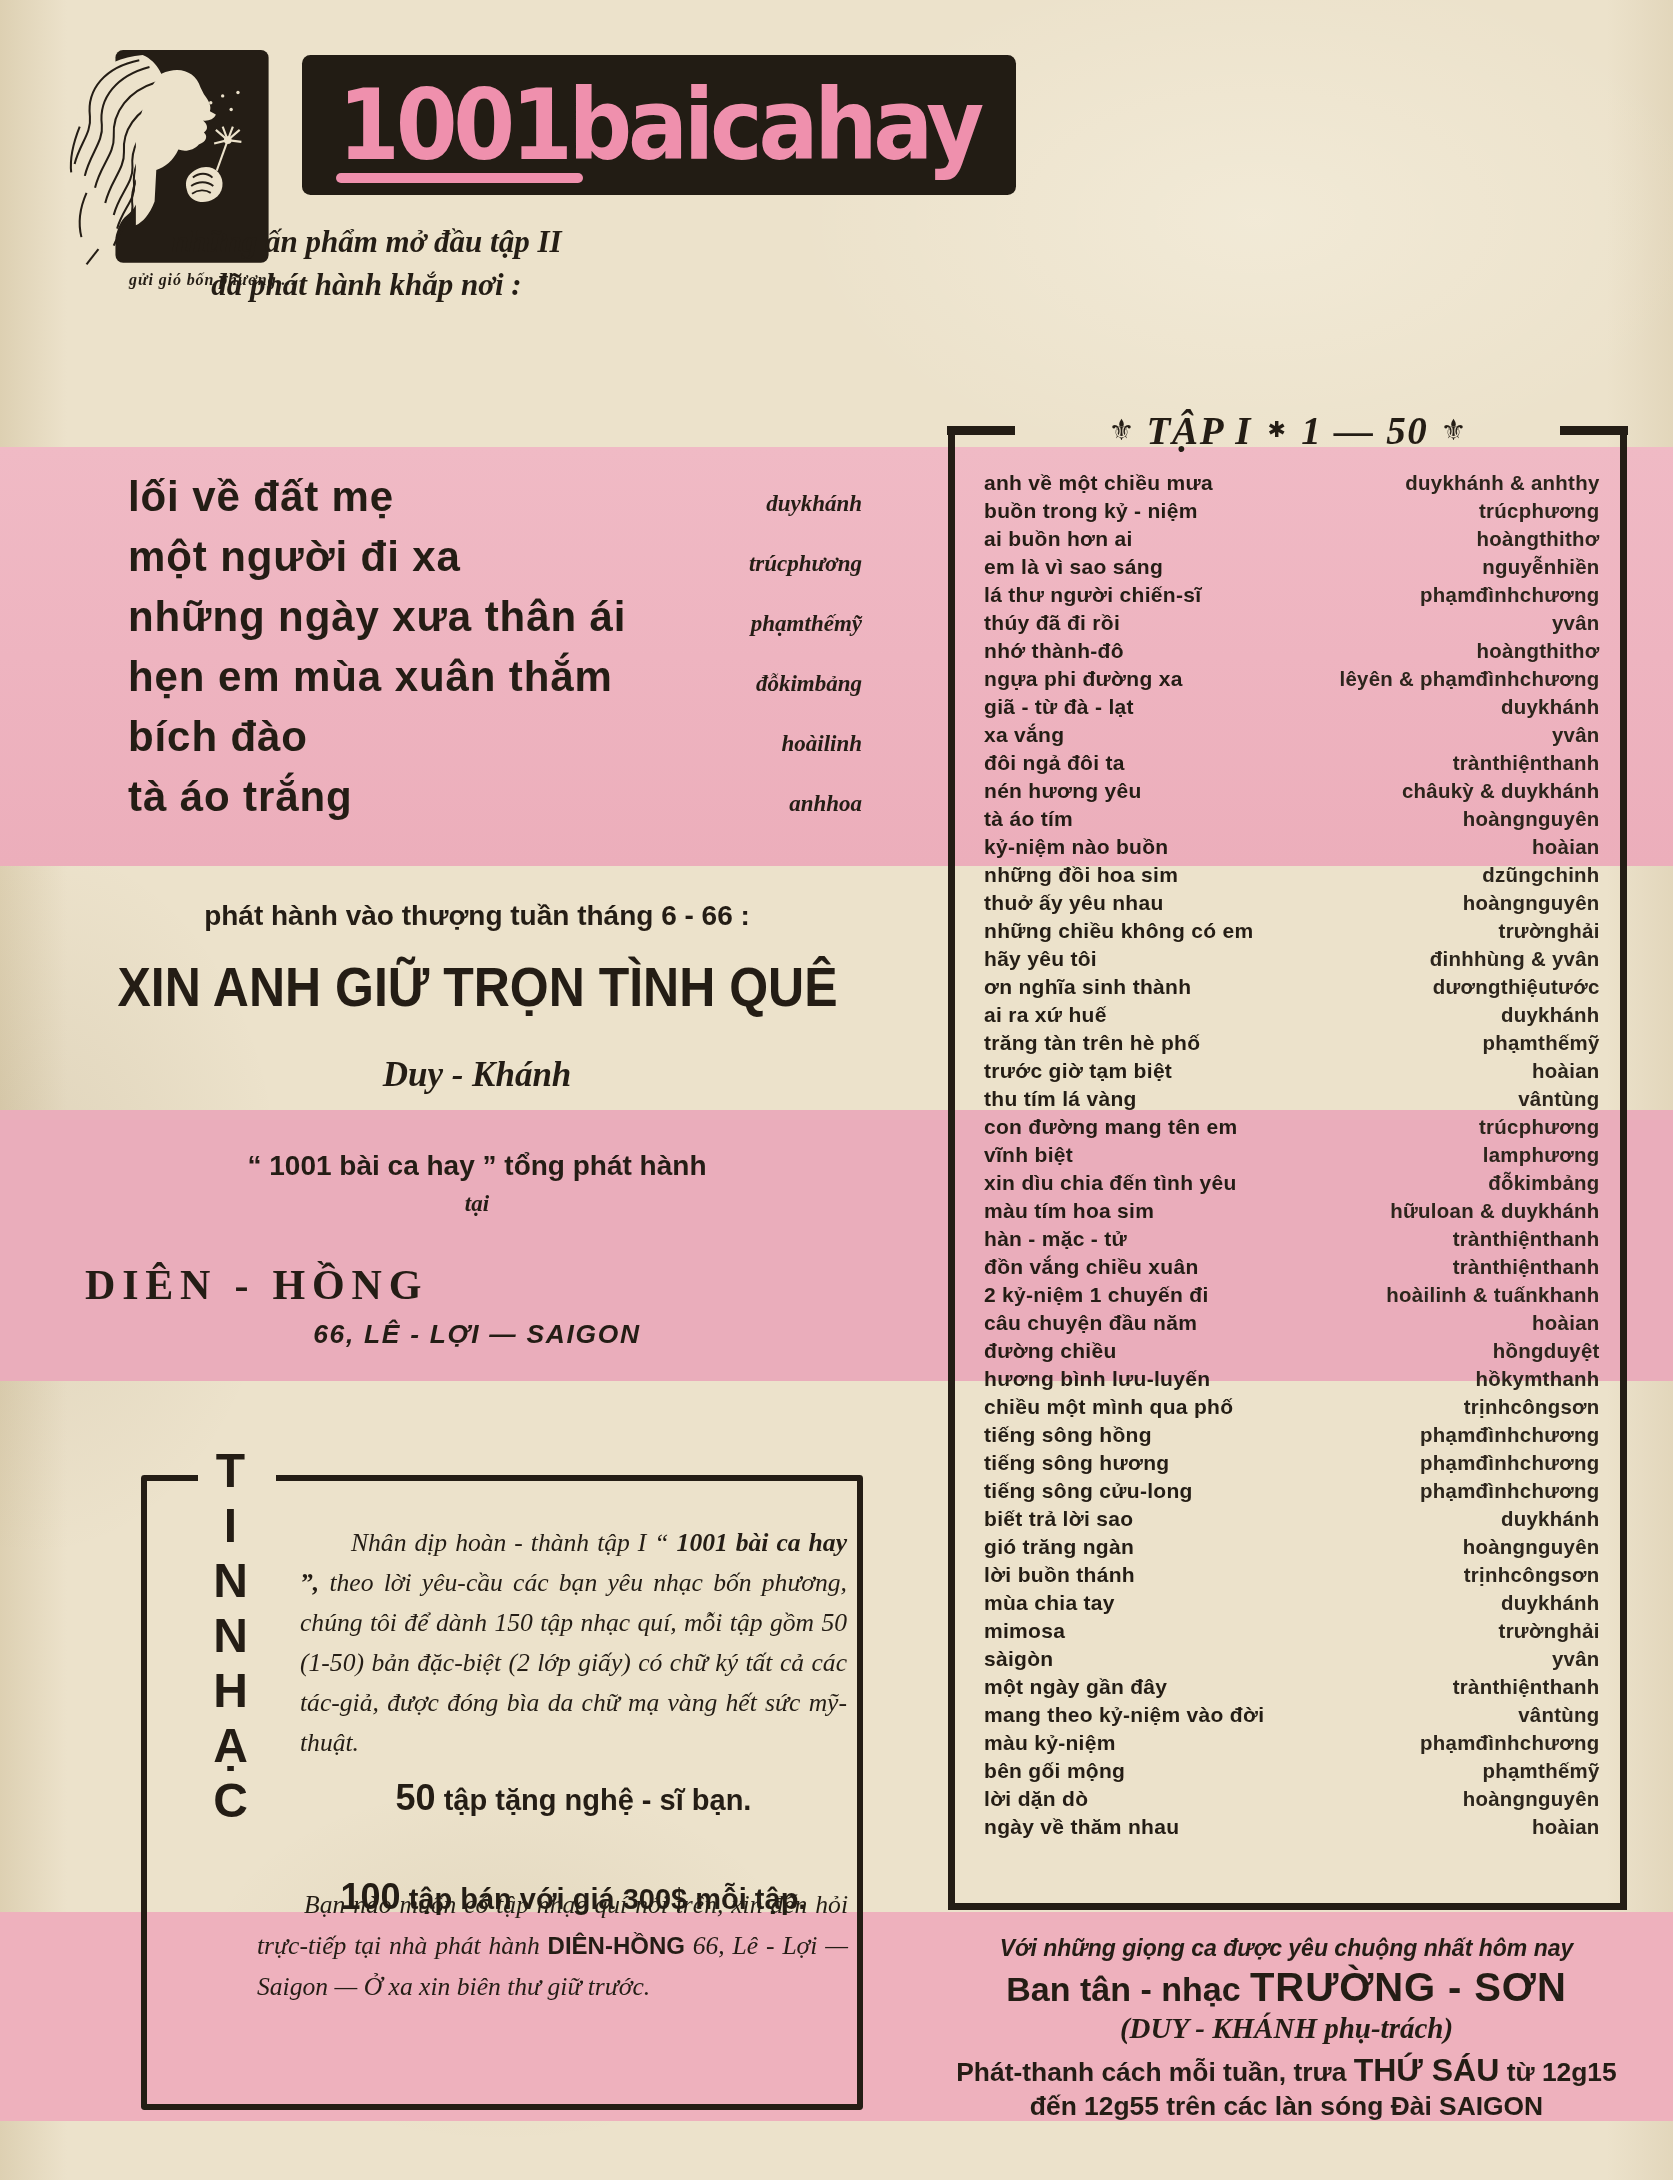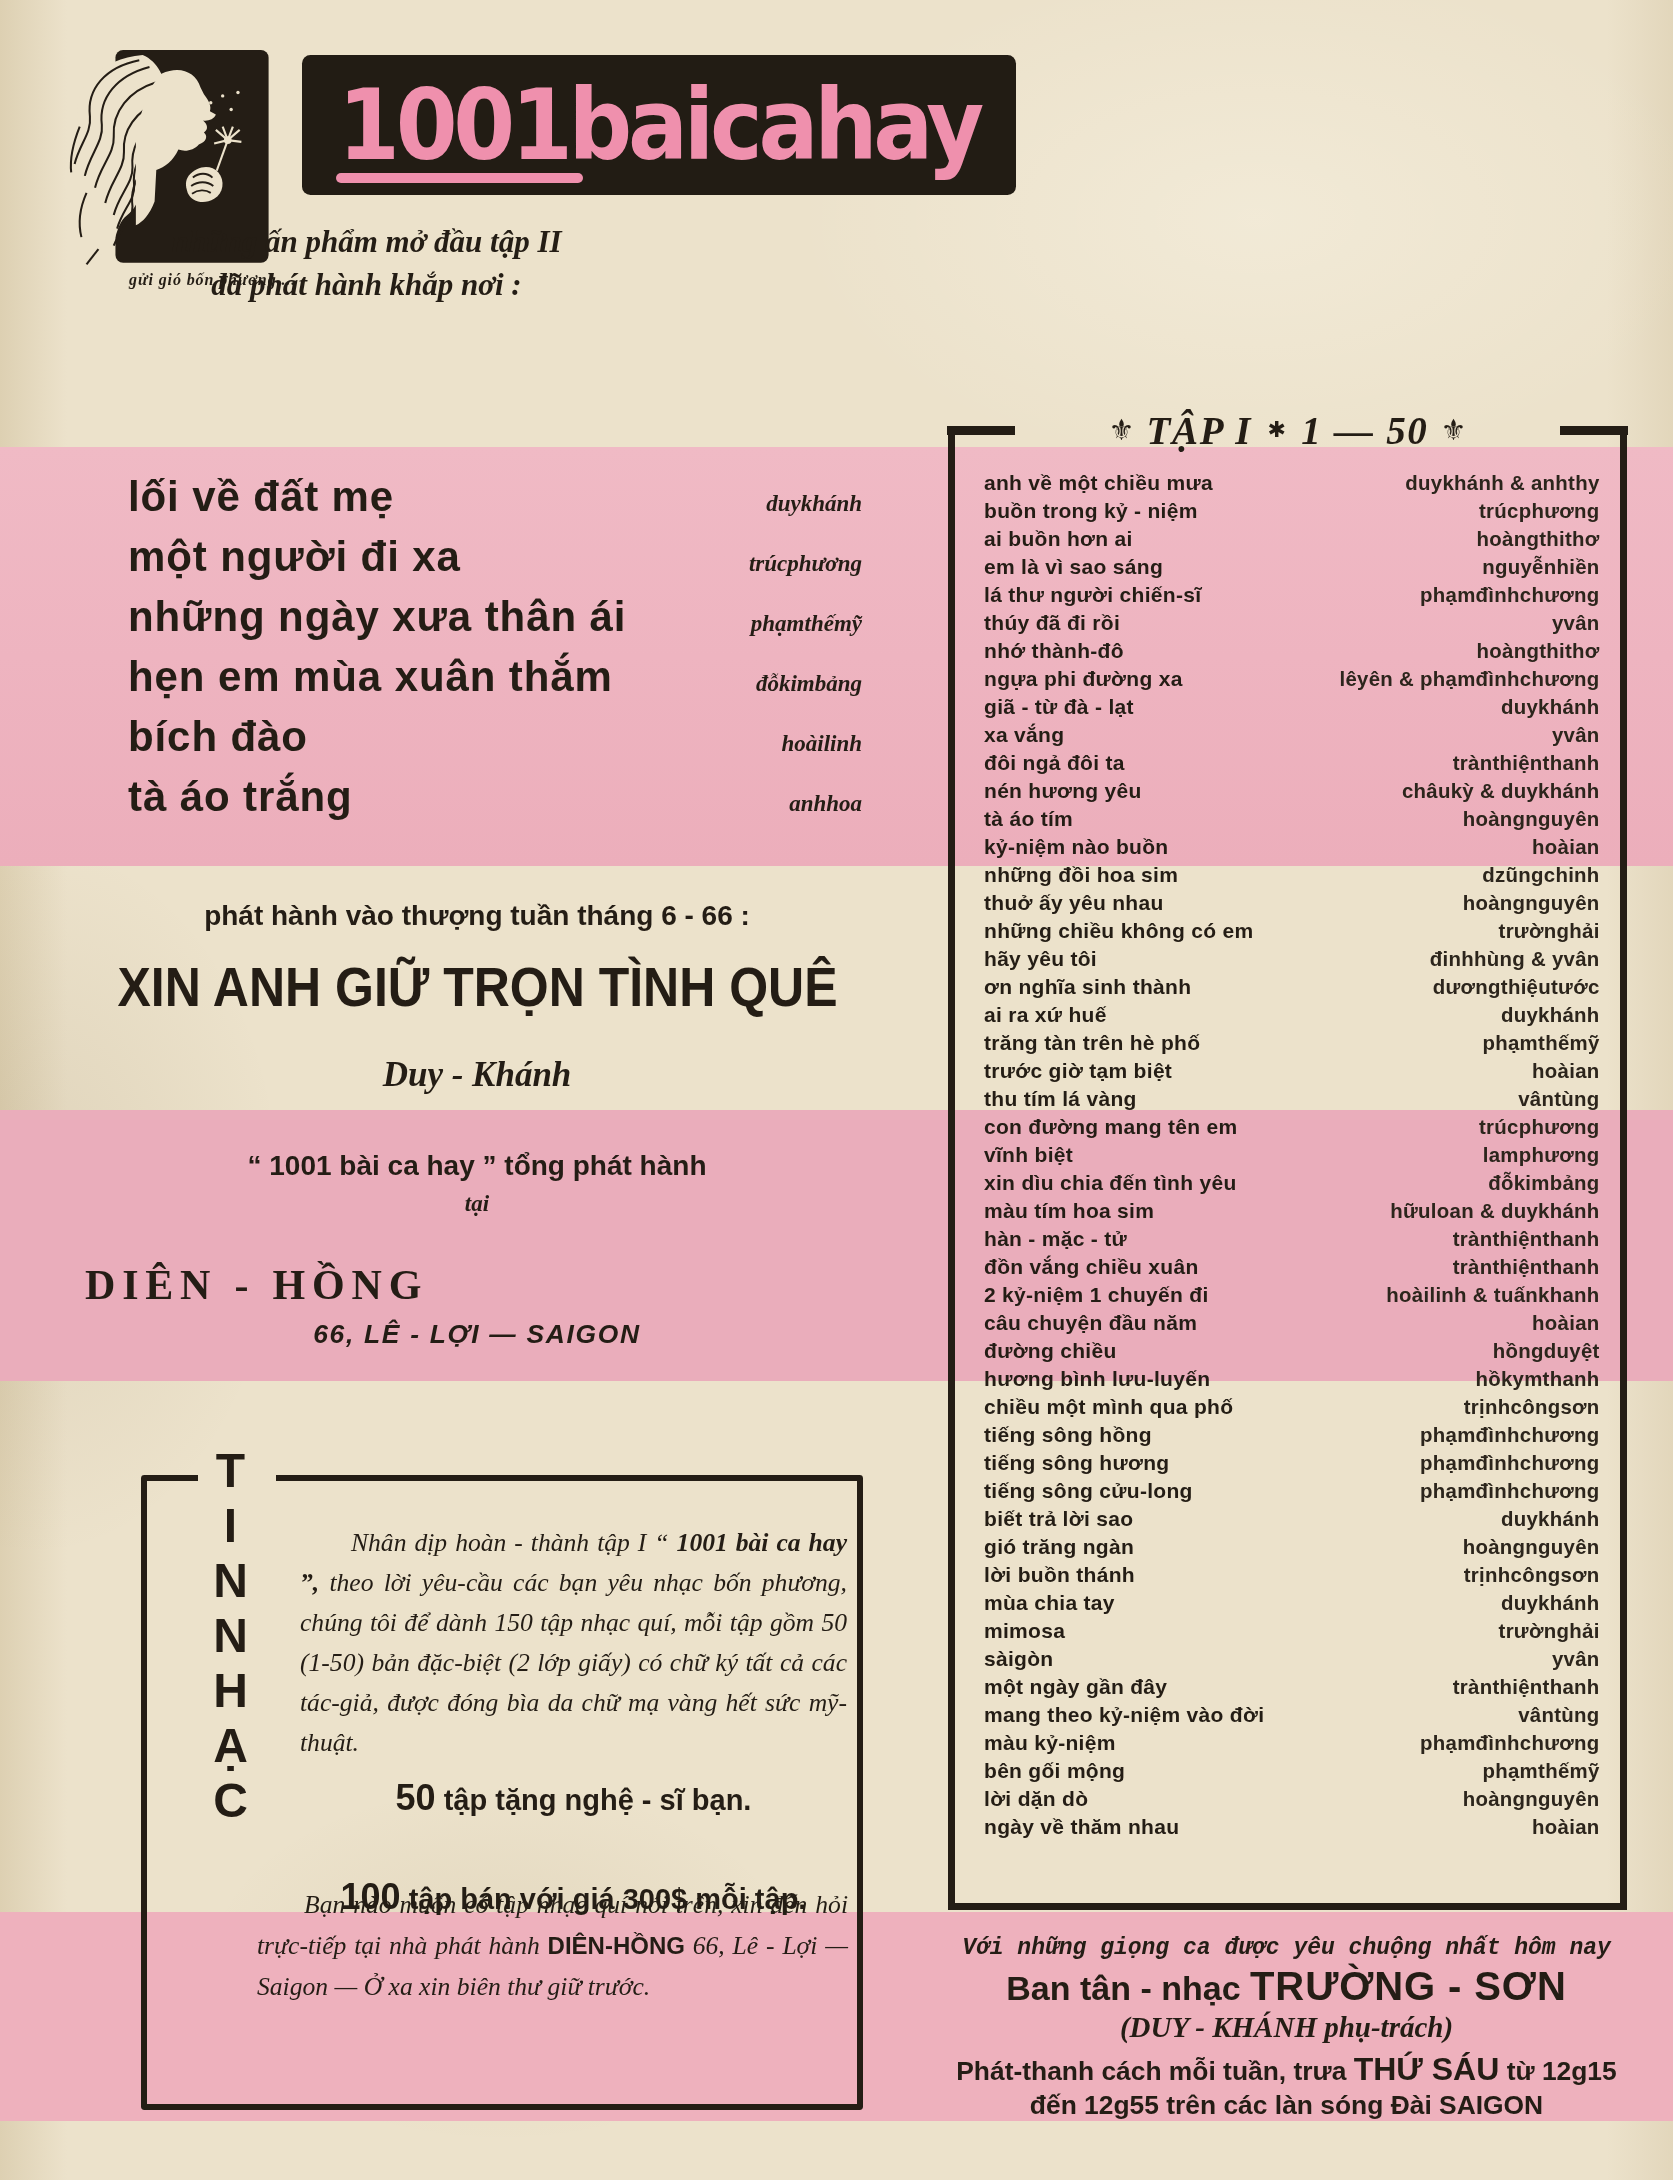--- a/index.html
+++ b/index.html
@@ -75,21 +75,21 @@
   .hline.l{left:0;} .hline.r{right:0;}
   .lh-orn{font-size:29px;line-height:29px;}
   .lh-text{font-family:"Liberation Serif",serif;font-style:italic;font-weight:bold;font-size:39px;letter-spacing:1.7px;}
   .lh-sep{font-size:22px;padding:0 3.4px;}
   .srow{height:28px;display:flex;align-items:center;justify-content:space-between;}
   .stitle{font-weight:bold;font-size:21px;letter-spacing:0.3px;}
   .scomp{font-weight:bold;font-size:20.4px;letter-spacing:0.3px;color:#2c251c;}
 
   
   .radio{position:absolute;left:944px;top:1935px;width:685px;text-align:center;}
-  .r1{font-family:Liberation Mono, monospace;font-style:italic;font-weight:bold;font-size:23px;}
+  .r1{font-family:Liberation Sans, sans-serif;font-style:italic;font-weight:bold;font-size:23px;}
   .r2{margin-top:3.4px;font-weight:bold;font-size:34px;}
   .r2 .band-name{font-size:40px;letter-spacing:0.9px;}
   .r3{margin-top:1.7px;font-family:"Liberation Serif",serif;font-style:italic;font-weight:bold;font-size:29px;}
   .r4{margin-top:6.8px;font-weight:bold;font-size:26.4px;}
   .r4 .day{font-size:32px;}
   .r5{margin-top:1.7px;font-weight:bold;font-size:26.4px;}
 </style>
 </head>
 <body>
 

